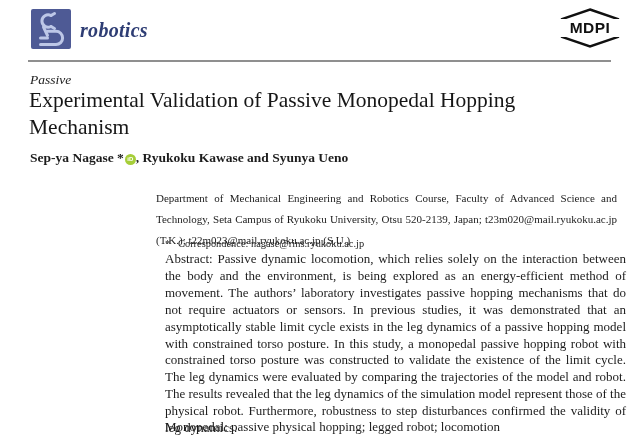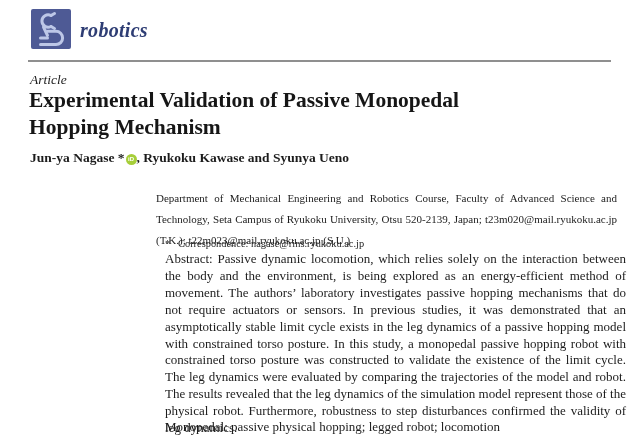--- a/index.html
+++ b/index.html
@@ -67,21 +67,21 @@
     left: 30px; top: 72px;
     font-size: 13.5px;
     font-style: italic;
     color: #1c1c1c;
   }
   .article-title {
     position: absolute;
     left: 29px; top: 87px;
     width: 505px;
     font-size: 21.5px;
-    font-weight: bold;
+    font-weight: normal;
     line-height: 27px;
     color: #161616;
   }
   .authors-line {
     position: absolute;
     left: 30px; top: 150px;
     font-size: 13.5px;
     font-weight: bold;
     color: #1c1c1c;
     white-space: nowrap;
@@ -154,29 +154,39 @@
           <path d="M 20 17.5 l 3.5 2"></path>
           <path d="M 12.5 18 L 16.5 26.5"></path>
           <path d="M 9.5 35.5 h 15.5 a 6.6 6.6 0 0 0 0 -13.2 h -8.5"></path>
           <path d="M 9.5 29 h 7"></path>
         </g>
       </svg>
     </span>
   </div>
   <div class="journal-wordmark">robotics</div>
 
+  <div class="mdpi-logo">
+    <div class="mdpi-hex-wrap">
+      <span>
+        <svg width="68" height="40" viewBox="0 0 68 40">
+          <polygon points="34,1.5 62,11 62,29 34,38.5 6,29 6,11" fill="none" stroke="#111111" stroke-width="2.4"></polygon>
+        </svg>
+      </span>
+      <div class="mdpi-text">MDPI</div>
+    </div>
+  </div>
 
   <div class="header-rule"></div>
 
-  <div class="article-label">Article</div>
+  <div class="article-label">Passive</div>
 
   <h1 class="article-title">Experimental Validation of Passive Monopedal Hopping Mechanism</h1>
 
   <div class="authors-line">
-    <span>Jun-ya Nagase *</span><span class="orcid-badge">iD</span><span>, Ryukoku Kawase and Syunya Ueno</span>
+    <span>Sep-ya Nagase *</span><span class="orcid-badge">iD</span><span>, Ryukoku Kawase and Syunya Ueno</span>
   </div>
 
   <p class="affiliation-block">Department of Mechanical Engineering and Robotics Course, Faculty of Advanced Science and Technology, Seta Campus of Ryukoku University, Otsu 520-2139, Japan; t23m020@mail.ryukoku.ac.jp (T.K.); t22m023@mail.ryukoku.ac.jp (S.U.)</p>
 
   <div class="correspondence-line">
     <span class="marker">*</span><span>Correspondence: nagase@rins.ryukoku.ac.jp</span>
   </div>
 
   <p class="abstract-block">
     <span class="label">Abstract:</span><span> Passive dynamic locomotion, which relies solely on the interaction between the body and the environment, is being explored as an energy-efficient method of movement. The authors’ laboratory investigates passive hopping mechanisms that do not require actuators or sensors. In previous studies, it was demonstrated that an asymptotically stable limit cycle exists in the leg dynamics of a passive hopping model with constrained torso posture. In this study, a monopedal passive hopping robot with constrained torso posture was constructed to validate the existence of the limit cycle. The leg dynamics were evaluated by comparing the trajectories of the model and robot. The results revealed that the leg dynamics of the simulation model represent those of the physical robot. Furthermore, robustness to step disturbances confirmed the validity of leg dynamics.</span>

